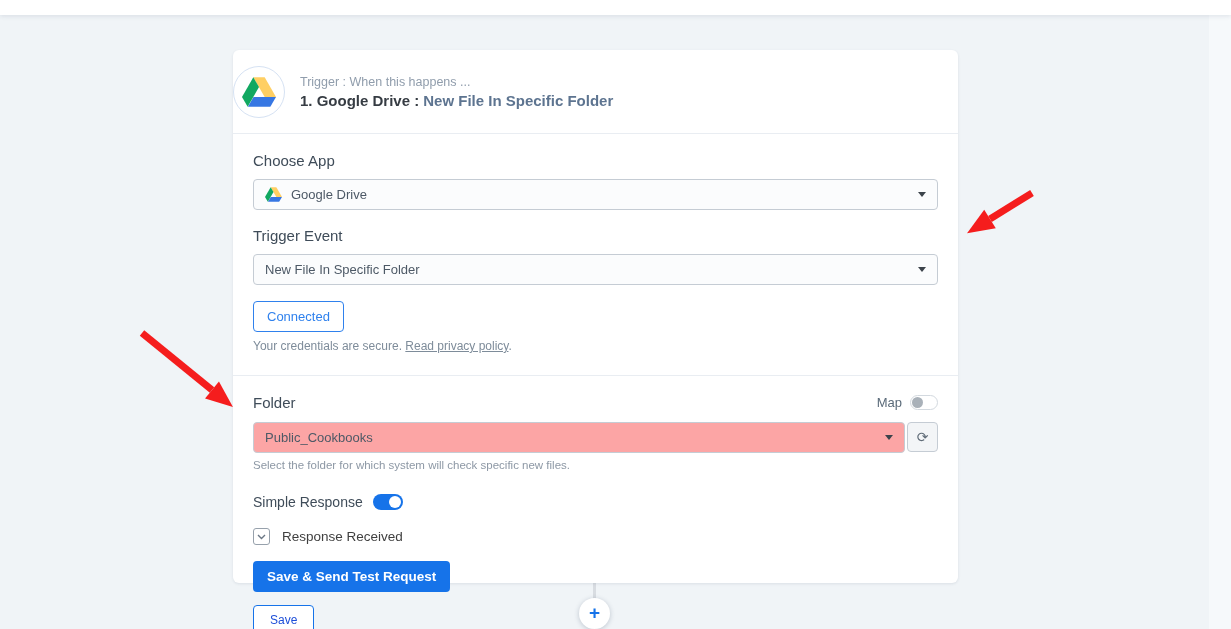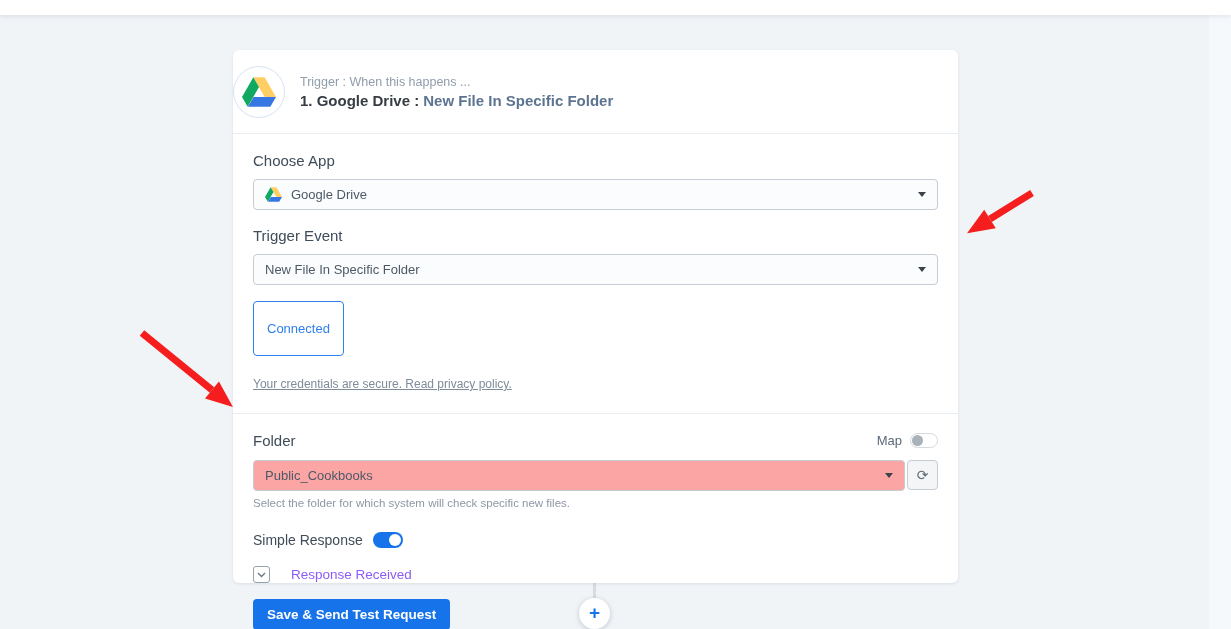--- a/index.html
+++ b/index.html
@@ -39,24 +39,24 @@
   .form-label { font-size:15px; color:#3f4c59; margin:0 0 10px 0; }
   .dropdown { height:31px; border:1px solid #c5ccd4; border-radius:4px; background:#fbfcfd;
     display:flex; align-items:center; padding:0 11px; cursor:pointer; }
   .dropdown .value { font-size:13px; color:#4d5966; }
   .dropdown .spacer { flex:1; }
   .caret { width:0; height:0; border-left:4.5px solid transparent;
     border-right:4.5px solid transparent; border-top:5.5px solid #3c434b; }
   .dd-appicon { width:17px; height:15px; margin-right:9px; flex:0 0 auto; }
   .mb17 { margin-bottom:17px; }
 
-  .btn-connected { display:inline-block; margin-top:16px; padding:19px 13px;
+  .btn-connected { display:inline-block; margin-top:16px; padding:7px 13px;
     border:1px solid #2f81ed; border-radius:4px; background:#fff; color:#2f81ed;
     font-size:13px; cursor:pointer; }
-  .credentials { margin-top:21px; font-size:12px; color:#7e8c9a; padding-bottom:22px;text-decoration:underline; }
+  .credentials { margin-top:7px; font-size:12px; color:#7e8c9a; padding-bottom:22px; }
   .credentials a { color:#7e8c9a; text-decoration:underline; cursor:pointer; }
 
   .folder-row { display:flex; align-items:center; justify-content:space-between;
     margin-bottom:11px; }
   .map-wrap { display:flex; align-items:center; gap:8px; }
   .map-label { font-size:13px; color:#5a6a79; }
 
   
   .toggle { position:relative; border-radius:9px; cursor:pointer; }
   .toggle.off { width:28px; height:15px; background:#fff; border:1px solid #d3d9df; }
@@ -73,21 +73,21 @@
     cursor:pointer; }
   .refresh-btn .glyph { font-size:14px; color:#5f6b77; line-height:1; }
   .helper { font-size:11.5px; color:#8d98a5; margin-top:6px; }
 
   .simple-row { display:flex; align-items:center; gap:10px; margin-top:23px; }
   .simple-row .lbl { font-size:14px; color:#3f4c59; }
 
   .response-row { display:flex; align-items:center; gap:12px; margin-top:18px; }
   .collapse-box { width:17px; height:17px; border:1px solid #97a1ac; border-radius:3px;
     background:#fff; display:flex; align-items:center; justify-content:center; cursor:pointer; }
-  .response-row .lbl { font-size:13.5px; color:#8b5cf6;margin-left:9px; }
+  .response-row .lbl { font-size:13.5px; color:#404040; }
 
   .actions { display:flex; align-items:flex-start; gap:13px; margin-top:16px;flex-direction:column; }
   .btn-primary { background:#1673e9; color:#ffffff; border:none; border-radius:4px;
     padding:8px 14px; font-size:13.5px; font-weight:700; cursor:pointer;
     font-family:"Liberation Sans", sans-serif; }
   .btn-secondary { background:#ffffff; color:#1d4ed8; border:1px solid #1673e9;
     border-radius:4px; padding:7px 16px; font-size:12px; cursor:pointer;
     font-family:"Liberation Sans", sans-serif; }
 
   .arrows { position:absolute; left:0; top:0; width:1231px; height:629px;

